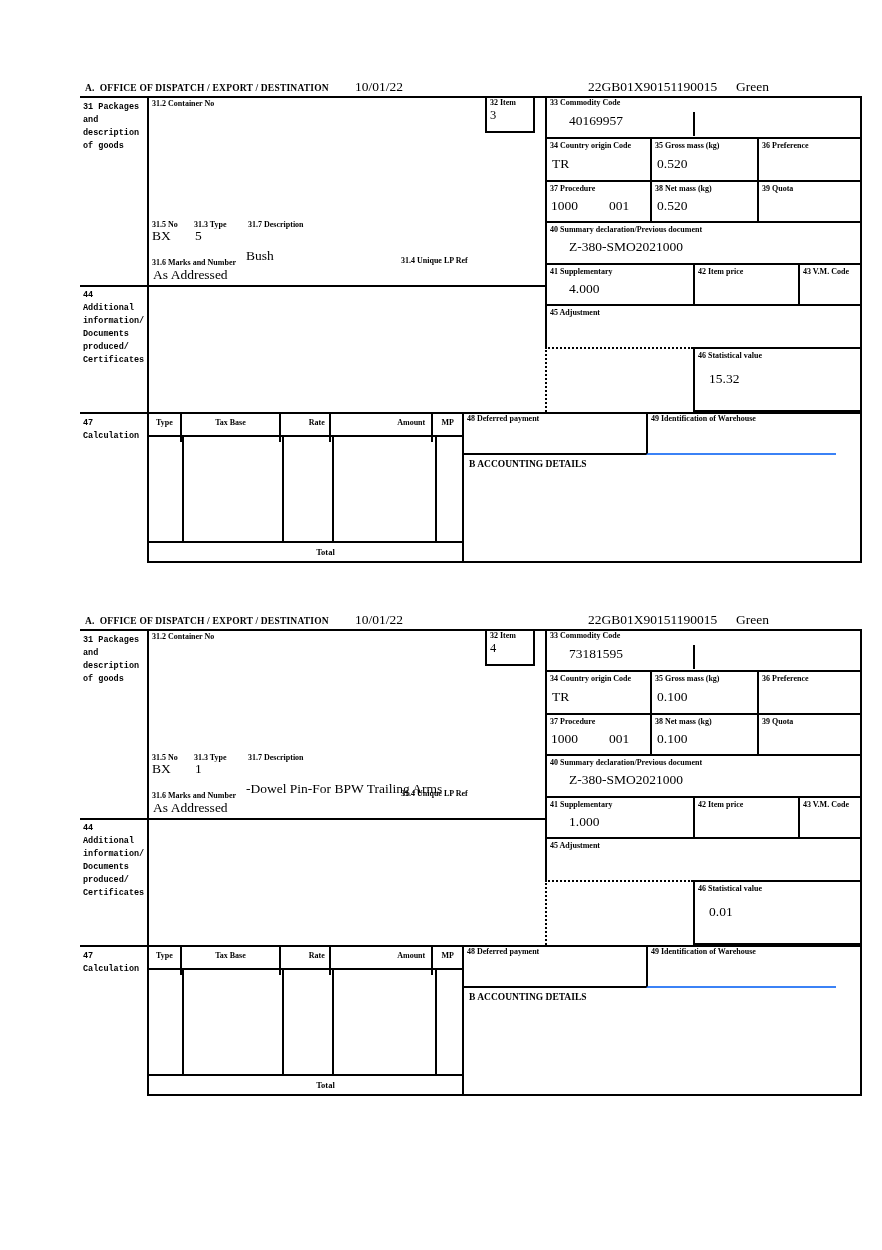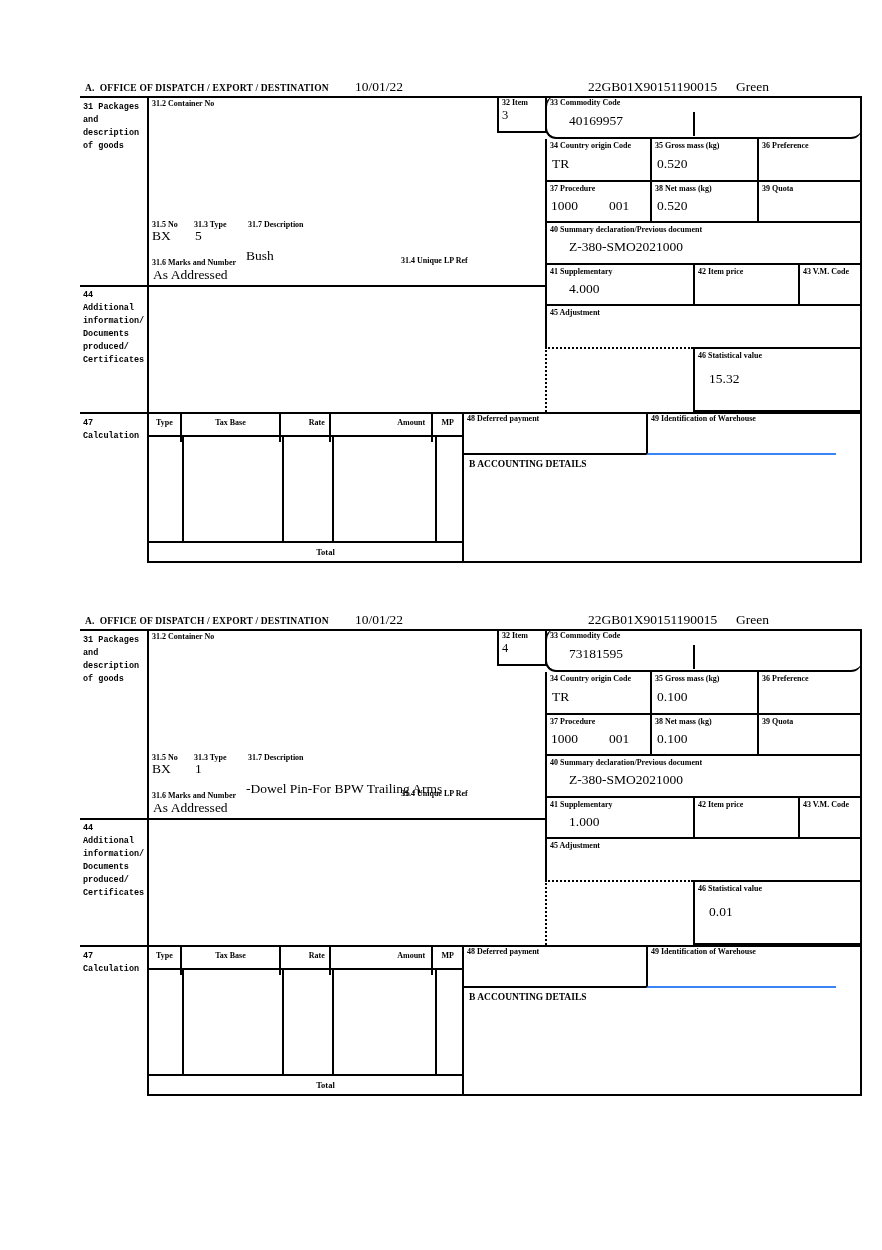--- a/index.html
+++ b/index.html
@@ -8,22 +8,22 @@
   .hdr-office{position:absolute;left:5px;top:5px;font-size:9.5px;font-weight:bold;white-space:pre;letter-spacing:.2px;}
   .hdr-date{position:absolute;left:275px;top:1px;font-size:13.5px;}
   .hdr-ref{position:absolute;left:508px;top:1px;font-size:13.5px;}
   .hdr-status{position:absolute;left:656px;top:1px;font-size:13.5px;}
   .form{position:absolute;left:0;top:18px;width:782px;height:467px;}
   .bx{position:absolute;box-sizing:border-box;}
   .lbl{position:absolute;left:3px;top:2px;font-size:8px;font-weight:bold;white-space:nowrap;}
   .val{position:absolute;font-size:13.5px;white-space:nowrap;}
   .outline{left:0;top:0;width:782px;height:467px;border-top:2px solid #000;border-right:2px solid #000;}
   .b-content31{left:67px;top:0;width:398px;height:189px;border-left:2px solid #000;}
-  .b-32{left:405px;top:0;width:50px;height:37px;border-left:2px solid #000;border-right:2px solid #000;border-bottom:2px solid #000;margin-left:12px;}
-  .b-33{left:465px;top:0;width:317px;height:43px;border-left:2px solid #000;border-bottom:2px solid #000;border-radius:11px;}
+  .b-32{left:405px;top:0;width:50px;height:37px;border-left:2px solid #000;border-right:2px solid #000;border-bottom:2px solid #000;}
+  .b-33{left:465px;top:0;width:317px;height:43px;border-left:2px solid #000;border-bottom:2px solid #000;}
   .tick33{position:absolute;left:146px;top:16px;width:0;height:24px;border-left:2px solid #000;}
   .b-34{left:465px;top:43px;width:105px;height:43px;border-left:2px solid #000;border-bottom:2px solid #000;}
   .b-35{left:570px;top:43px;width:129px;height:43px;border-left:2px solid #000;border-bottom:2px solid #000;}
   .b-36{left:677px;top:43px;width:105px;height:43px;border-left:2px solid #000;border-bottom:2px solid #000;}
   .b-37{left:465px;top:86px;width:105px;height:41px;border-left:2px solid #000;border-bottom:2px solid #000;}
   .b-38{left:570px;top:86px;width:107px;height:41px;border-left:2px solid #000;border-bottom:2px solid #000;}
   .b-39{left:677px;top:86px;width:105px;height:41px;border-left:2px solid #000;border-bottom:2px solid #000;}
   .b-40{left:465px;top:127px;width:317px;height:42px;border-left:2px solid #000;border-bottom:2px solid #000;}
   .b-41{left:465px;top:169px;width:148px;height:41px;border-left:2px solid #000;border-bottom:2px solid #000;}
   .b-42{left:613px;top:169px;width:105px;height:41px;border-left:2px solid #000;border-bottom:2px solid #000;}

